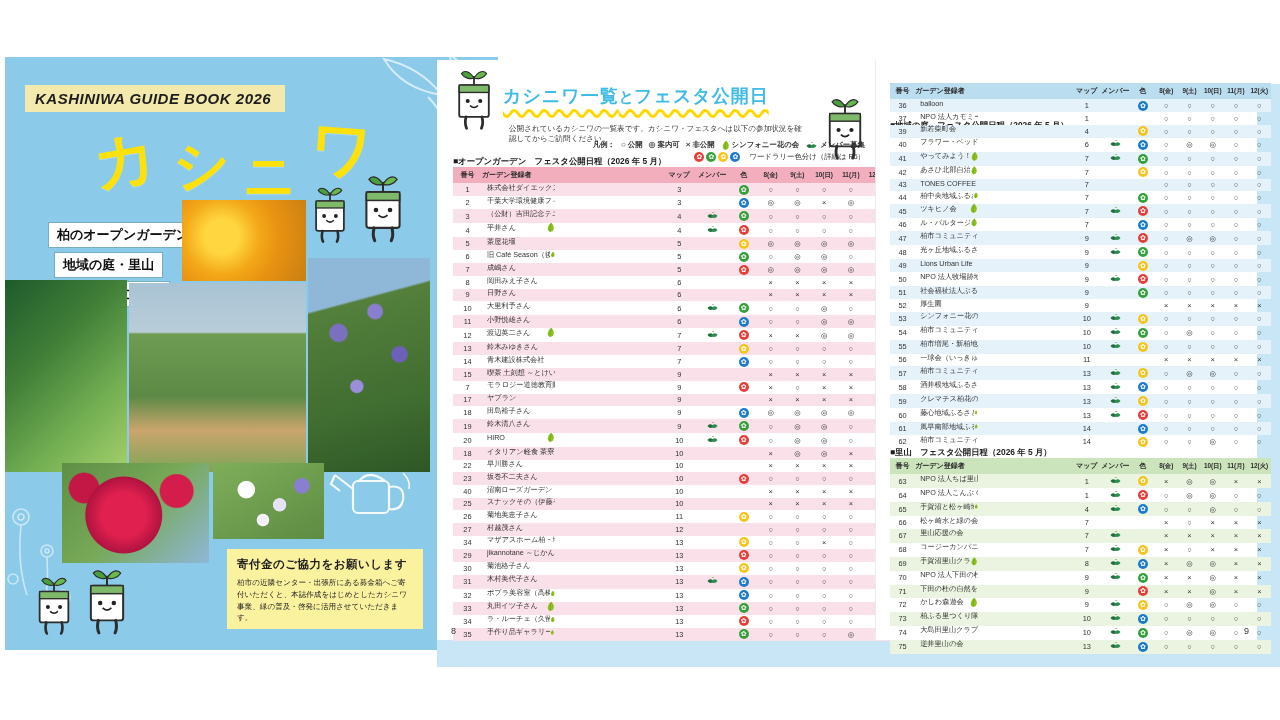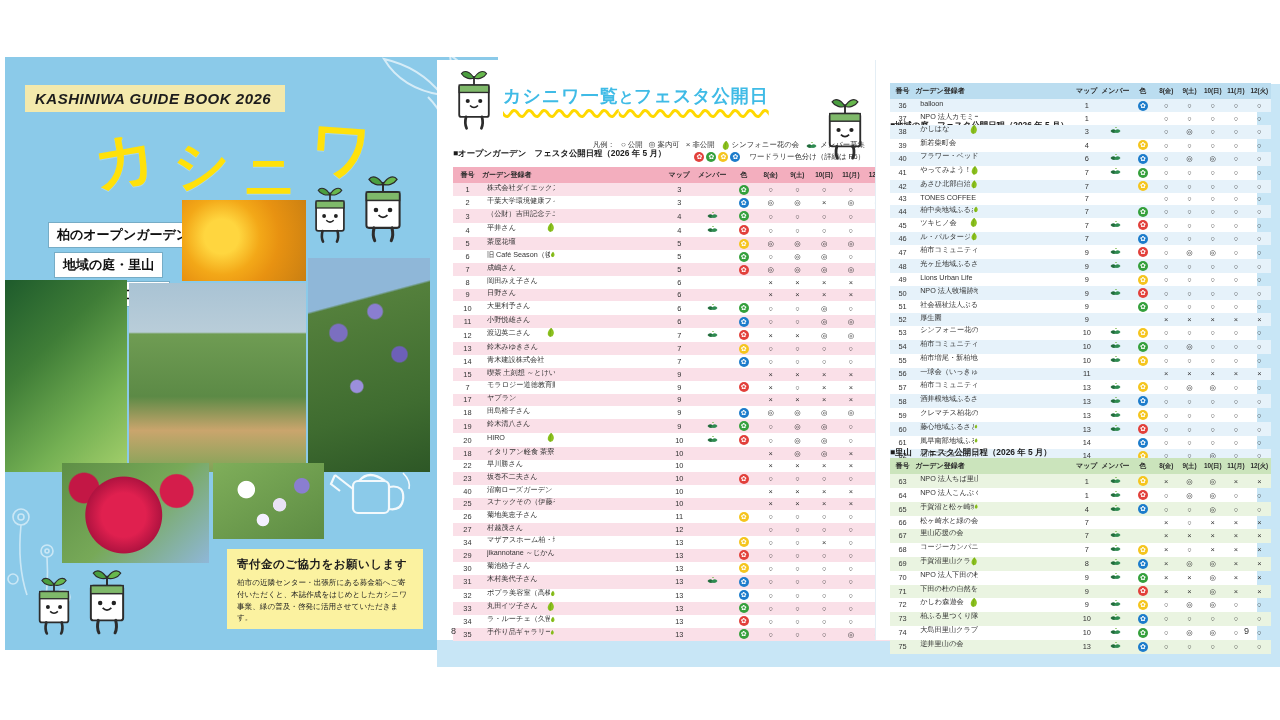--- a/index.html
+++ b/index.html
@@ -75,27 +75,27 @@
             font-weight:bold;color:#3FBBE6;
             text-decoration:underline wavy #FFD800;text-decoration-thickness:2.5px;text-underline-offset:7px;}
   .sp-title .big{font-size:18px;letter-spacing:1px;}
   .sp-title .small{font-size:15px;}
   .sp-sub{position:absolute;left:72px;top:64px;width:300px;font-size:7.6px;color:#3a3a3a;line-height:1.35;}
   .hdr-mascot-l{left:14px;top:8px;width:46px;height:66px;}
   .hdr-mascot-r{left:384px;top:36px;width:48px;height:68px;}
 
   .legend{position:absolute;right:10px;top:79px;text-align:right;font-size:7.4px;color:#333;line-height:1.5;}
   .legend .row{display:flex;justify-content:flex-end;align-items:center;gap:6px;}
-  .legend .item{display:inline-flex;align-items:center;gap:2px;white-space:nowrap;}
+  .legend .item{display:inline-flex;align-items:center;gap:2px;white-space:nowrap;font-weight:bold;}
   .legend .sym{font-size:8px;color:#444;}
   .legend svg{vertical-align:middle;}
   .ldots{display:inline-flex;gap:2px;margin-right:3px;}
 
   .sec-title{font-size:8.4px;font-weight:bold;color:#1c1c1c;white-space:nowrap;}
-  .p8-sec{position:absolute;left:16px;top:88px;}
+  .p8-sec{position:absolute;left:16px;top:96px;}
   .p8-table{position:absolute;left:16px;top:107px;width:406px;}
   .p8-num{position:absolute;left:14px;top:566px;font-size:9px;color:#333;}
   .p9-sec1{position:absolute;left:14px;top:12px;margin-top:48px;}
   .p9-table1{position:absolute;left:14px;top:23px;width:356px;}
   .p9-sec2{position:absolute;left:14px;top:387px;}
   .p9-table2{position:absolute;left:14px;top:398px;width:356px;}
   .p9-num{position:absolute;right:8px;top:566px;font-size:9px;color:#333;}
 
   table.ktable{border-collapse:collapse;table-layout:fixed;width:100%;}
   .ktable th{font-size:7px;font-weight:bold;color:#2b2b2b;padding:3px 0;}
@@ -256,20 +256,21 @@
           <rect x="7" y="15" width="26" height="6.5" fill="#7fb96a" stroke="#2c2c2c" stroke-width="1.2"></rect>
           <circle cx="14.5" cy="29" r="1.8" fill="#222"></circle>
           <circle cx="25.5" cy="29" r="1.8" fill="#222"></circle>
           <path d="M16.5 33 Q20 36.5 23.5 33" stroke="#222" stroke-width="1.4" fill="none"></path>
           <path d="M13 43 q-1.5 6 .5 10 M27 43 q1.5 6 -.5 10" stroke="#2c2c2c" stroke-width="2.4" fill="none" stroke-linecap="round"></path>
         </svg></div>
 
     <div class="sp-title">
       <span class="big">カシニワ一覧</span><span class="small">と</span><span class="big">フェスタ公開日</span>
     </div>
+    <div class="sp-sub">公開されているカシニワの一覧表です。カシニワ・フェスタへは以下の参加状況を確認してからご訪問ください。</div>
 
     <div class="legend">
       <div class="row">
         <span class="item">凡例：</span>
         <span class="item">
             <span class="sym">○</span>
             <span>公開</span>
           </span>
         <span class="item">
             <span class="sym">◎</span>
@@ -918,42 +919,20 @@
             <td class="c-map">1</td>
             <td class="c-mem"></td>
             <td class="c-col"></td>
             <td class="c-day mk-o">○</td>
             <td class="c-day mk-o">○</td>
             <td class="c-day mk-o">○</td>
             <td class="c-day mk-o">○</td>
             <td class="c-day mk-o">○</td>
           </tr>
           <tr>
-            <td class="c-no">38</td>
-            <td class="c-name">
-              <span class="nm">かしはな</span>
-              <svg width="9" height="11" viewBox="0 0 12 14">
-                <path d="M7 1 C11 4 11.5 9 8.5 12 C4.5 13.8 1.5 11 2.5 7 C3.4 3.8 4.8 2 7 1 Z" fill="#8CC11E"></path>
-                <path d="M7 1 C6 5 5 9 5.5 13" stroke="#6ea314" stroke-width="1" fill="none"></path>
-              </svg>
-            </td>
-            <td class="c-map">3</td>
-            <td class="c-mem"><svg width="13" height="9" viewBox="0 0 26 16">
-                <path d="M12 2 Q14 0 16 2 Q14 4 12 2Z" fill="#6AB33A"></path>
-                <path d="M3 9 Q6 4 11 6 L15 9 Q17 10 15 11.5 L10 13 Q5.5 13 3 9 Z" fill="#1F6B3A"></path>
-                <path d="M23 9 Q20 4 15 6 L11 9 Q9 10 11 11.5 L16 13 Q20.5 13 23 9 Z" fill="#2E8B50"></path>
-              </svg></td>
-            <td class="c-col"></td>
-            <td class="c-day mk-o">○</td>
-            <td class="c-day mk-oo">◎</td>
-            <td class="c-day mk-o">○</td>
-            <td class="c-day mk-o">○</td>
-            <td class="c-day mk-o">○</td>
-          </tr>
-          <tr>
             <td class="c-no">39</td>
             <td class="c-name">
               <span class="nm">新若柴町会</span>
             </td>
             <td class="c-map">4</td>
             <td class="c-mem"></td>
             <td class="c-col"><span class="dot dot-y">✿</span></td>
             <td class="c-day mk-o">○</td>
             <td class="c-day mk-o">○</td>
             <td class="c-day mk-o">○</td>

